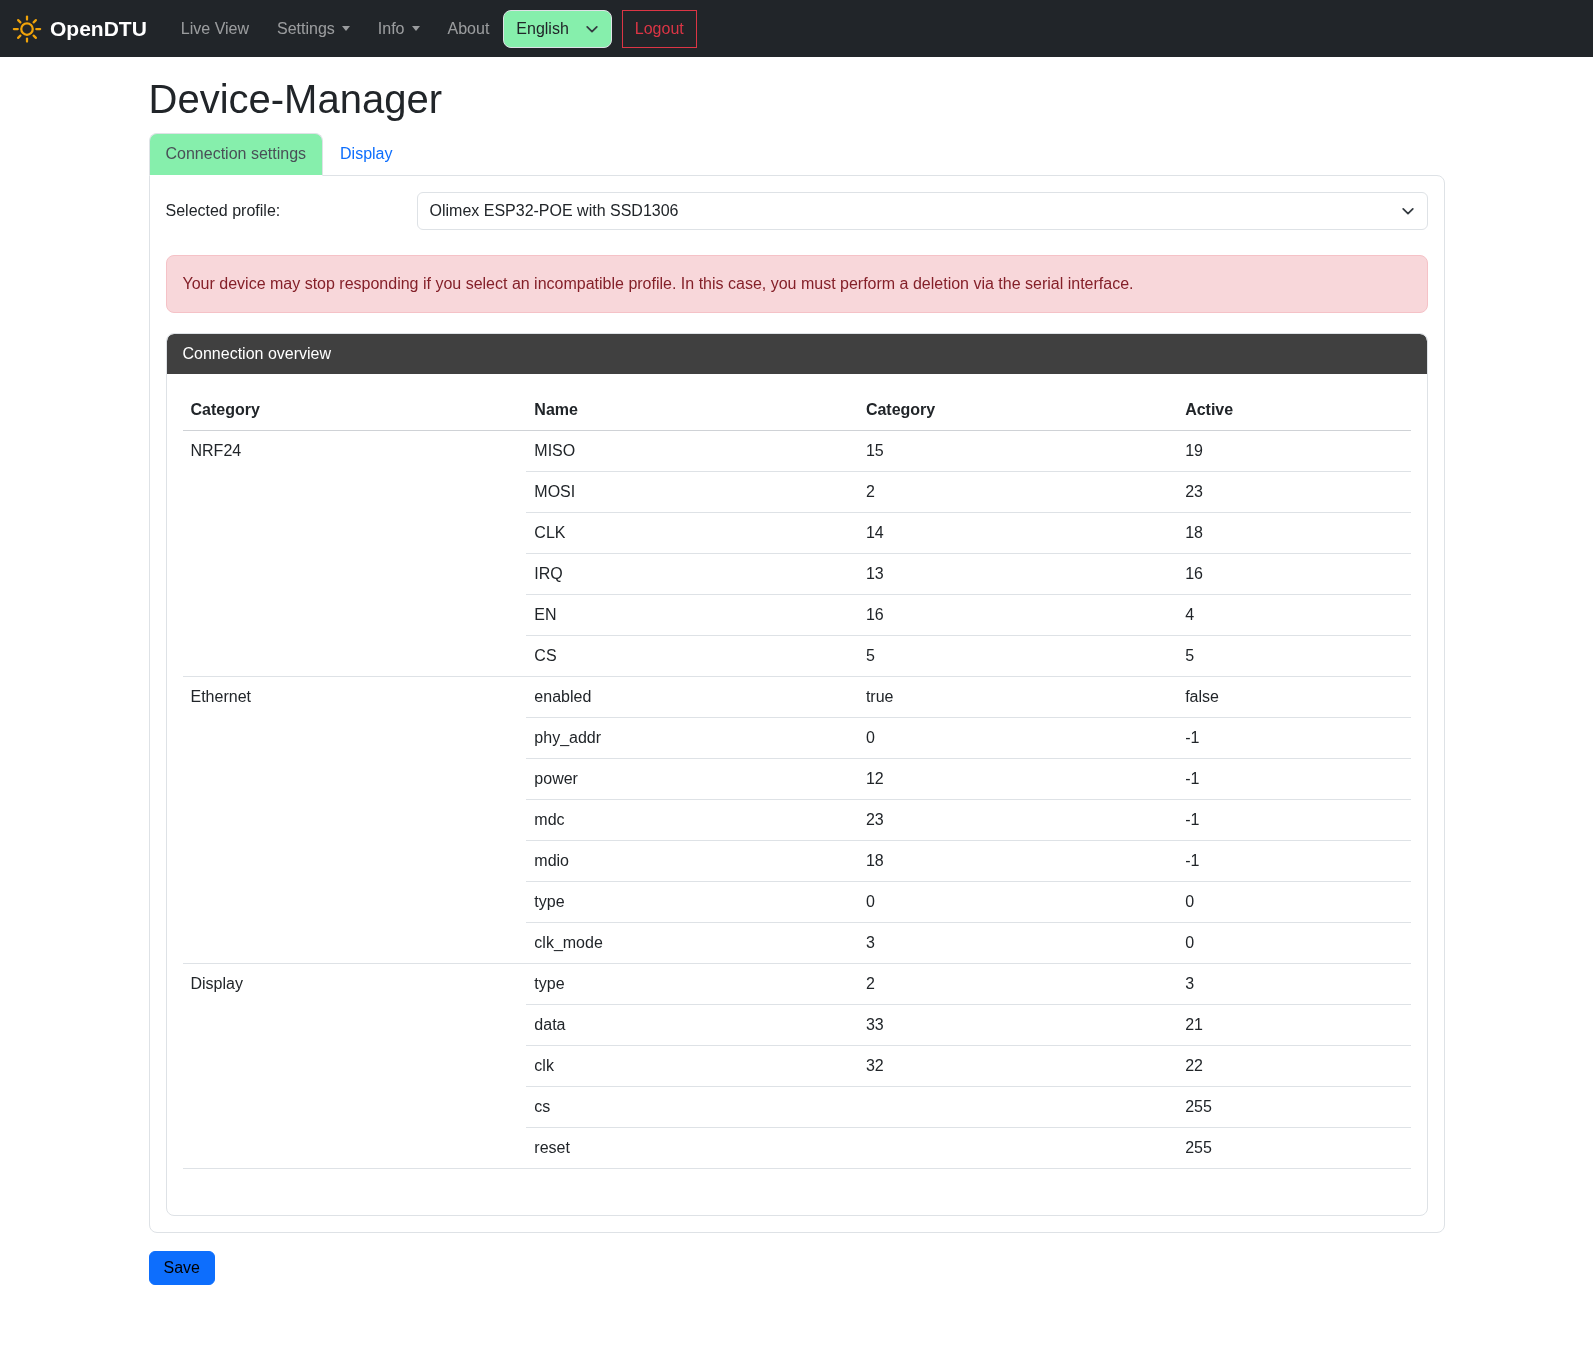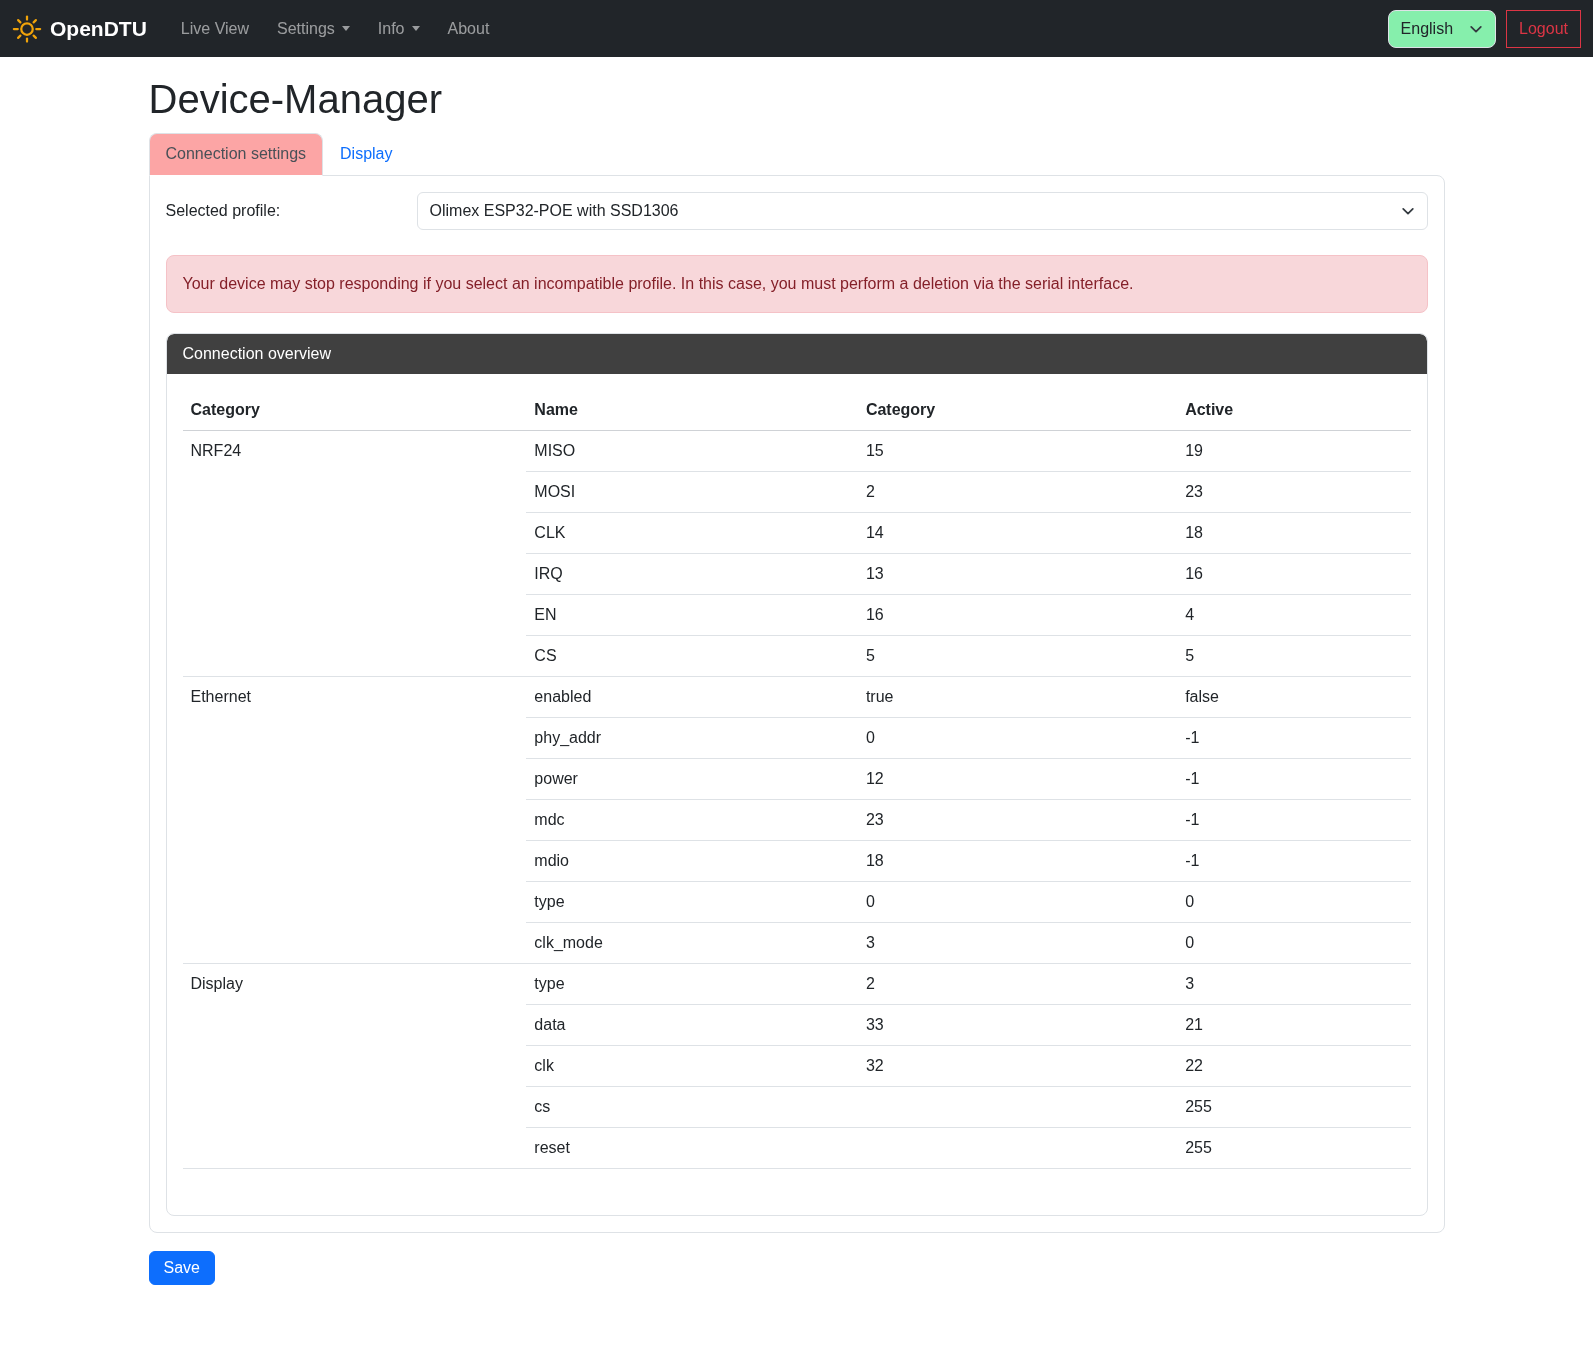--- a/index.html
+++ b/index.html
@@ -11,21 +11,21 @@
     min-height: 1359px;
     width: 1593px;
   }
 
   
   .navbar {
     background: #212529;
     height: 57px;
     display: flex;
     align-items: center;
-    justify-content: space-between;
+    justify-content: flex-start;
     padding: 24px 12px;
   }
   .nav-left { display: flex; align-items: center; }
   .brand {
     display: flex; align-items: center; gap: 8px;
     color: #fff; font-size: 21px; font-weight: 600;
     text-decoration: none; margin-right: 20px; cursor: pointer;
   }
   .sun { display: inline-flex; width: 30px; height: 30px; }
   .nav-link {
@@ -86,21 +86,21 @@
     padding: 8px 16px;
     line-height: 24px;
     cursor: pointer;
     border: 1px solid transparent;
     border-radius: 8px 8px 0 0;
     color: #0d6efd;
     position: relative;
     z-index: 2;
   }
   .tab.active {
-    background: #fca5a5;
+    background: #86efac;
     color: #495057;
     border-color: #dee2e6 #dee2e6 #fff #dee2e6;
     margin-bottom: -1px;
   }
 
   
   .tab-card {
     border: 1px solid #dee2e6;
     border-radius: 0 8px 8px 8px;
     padding: 16px;
@@ -174,21 +174,21 @@
   }
   col.c-cat { width: 28%; }
   col.c-name { width: 27%; }
   col.c-sel { width: 26%; }
   col.c-act { width: 19%; }
 
   .save-btn {
     margin-top: 18px;
     background: #0d6efd;
     border: 1px solid #0d6efd;
-    color: #ffffff;
+    color: #000000;
     font-size: 16px;
     font-family: inherit;
     padding: 7px 14px;
     border-radius: 6px;
     cursor: pointer;
   }
 </style>
 </head>
 <body>
 

